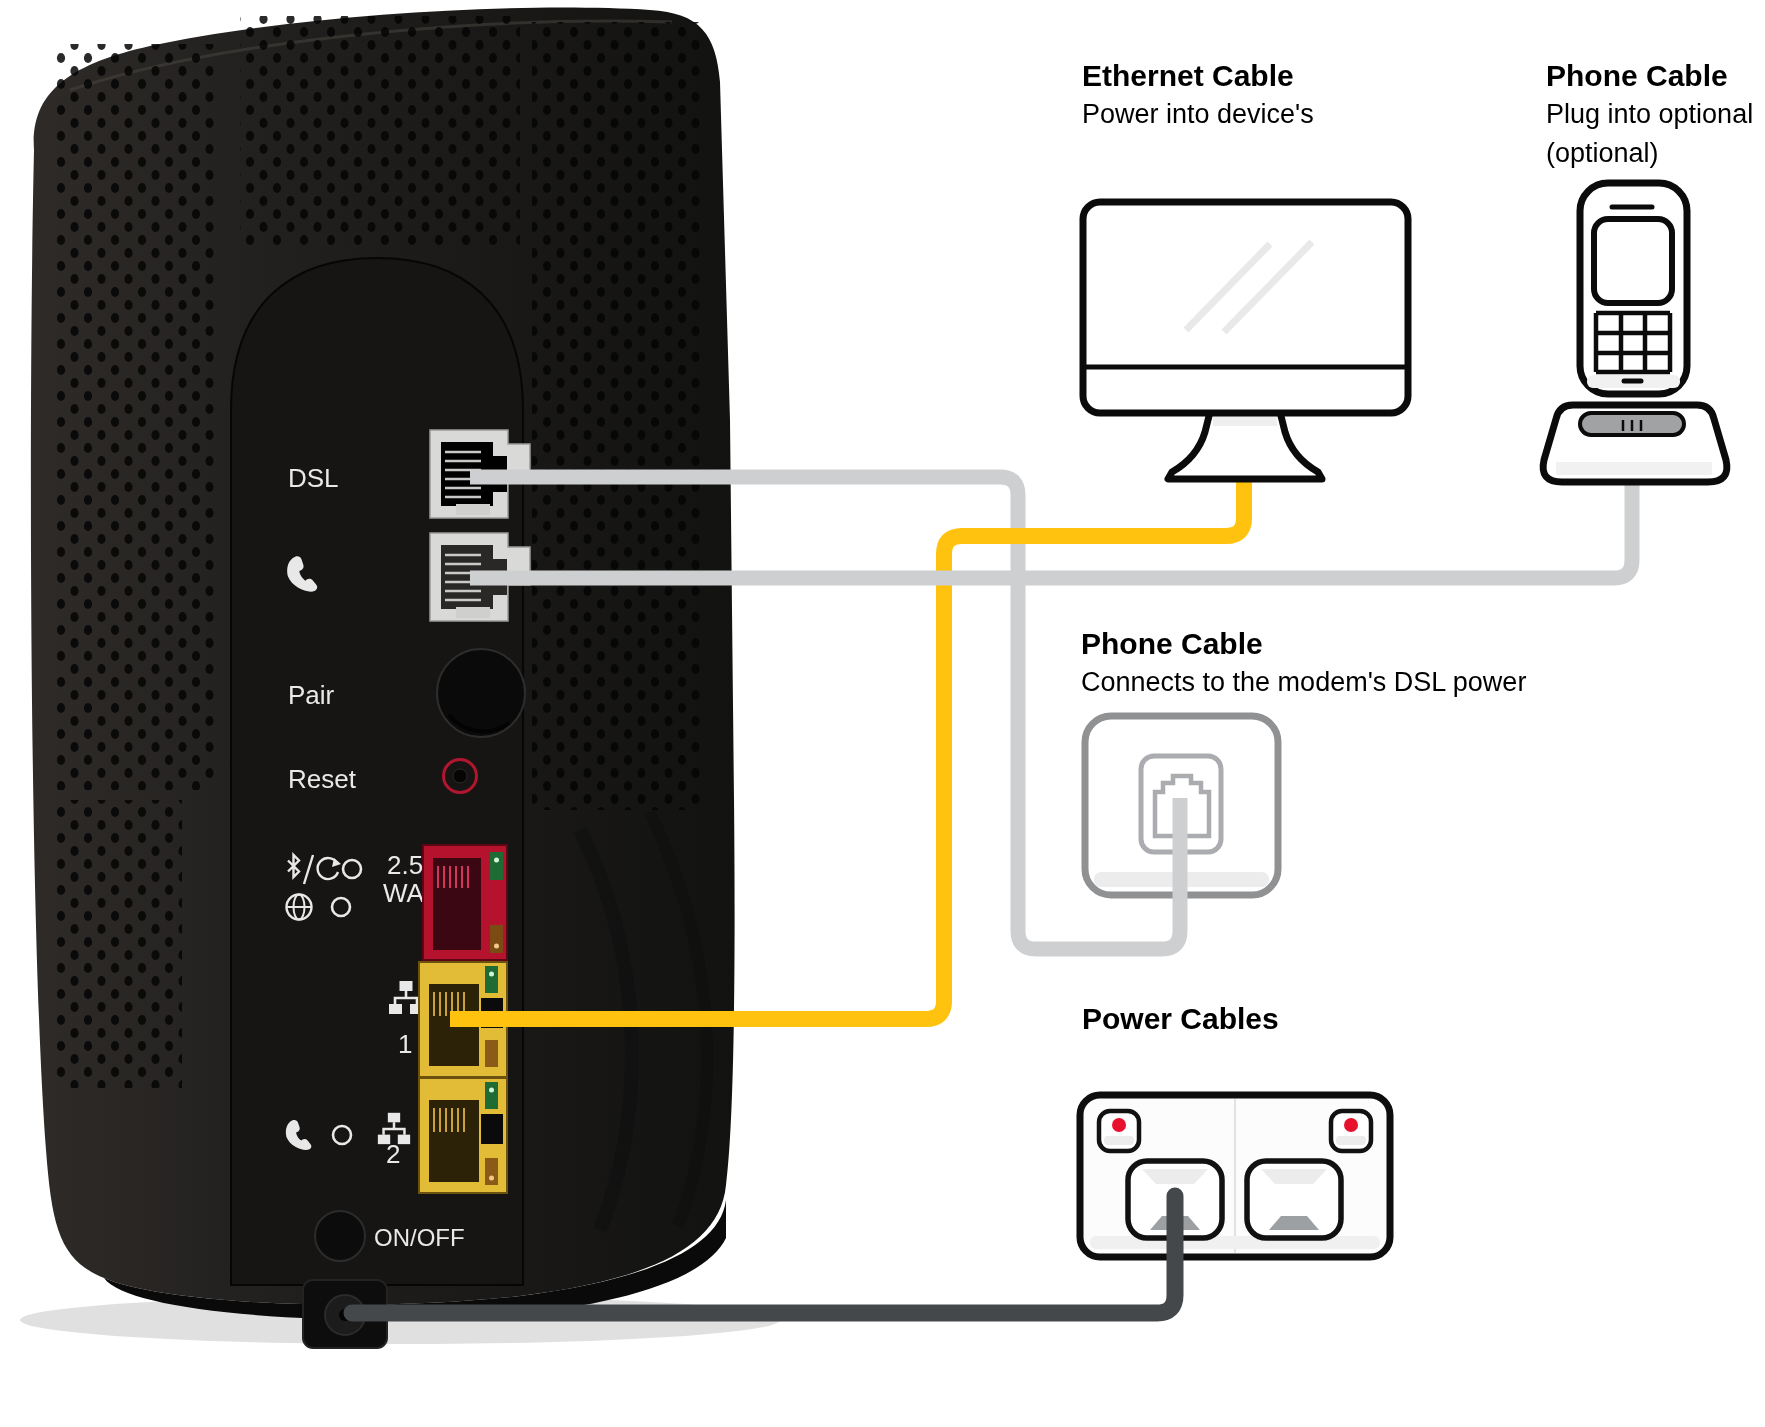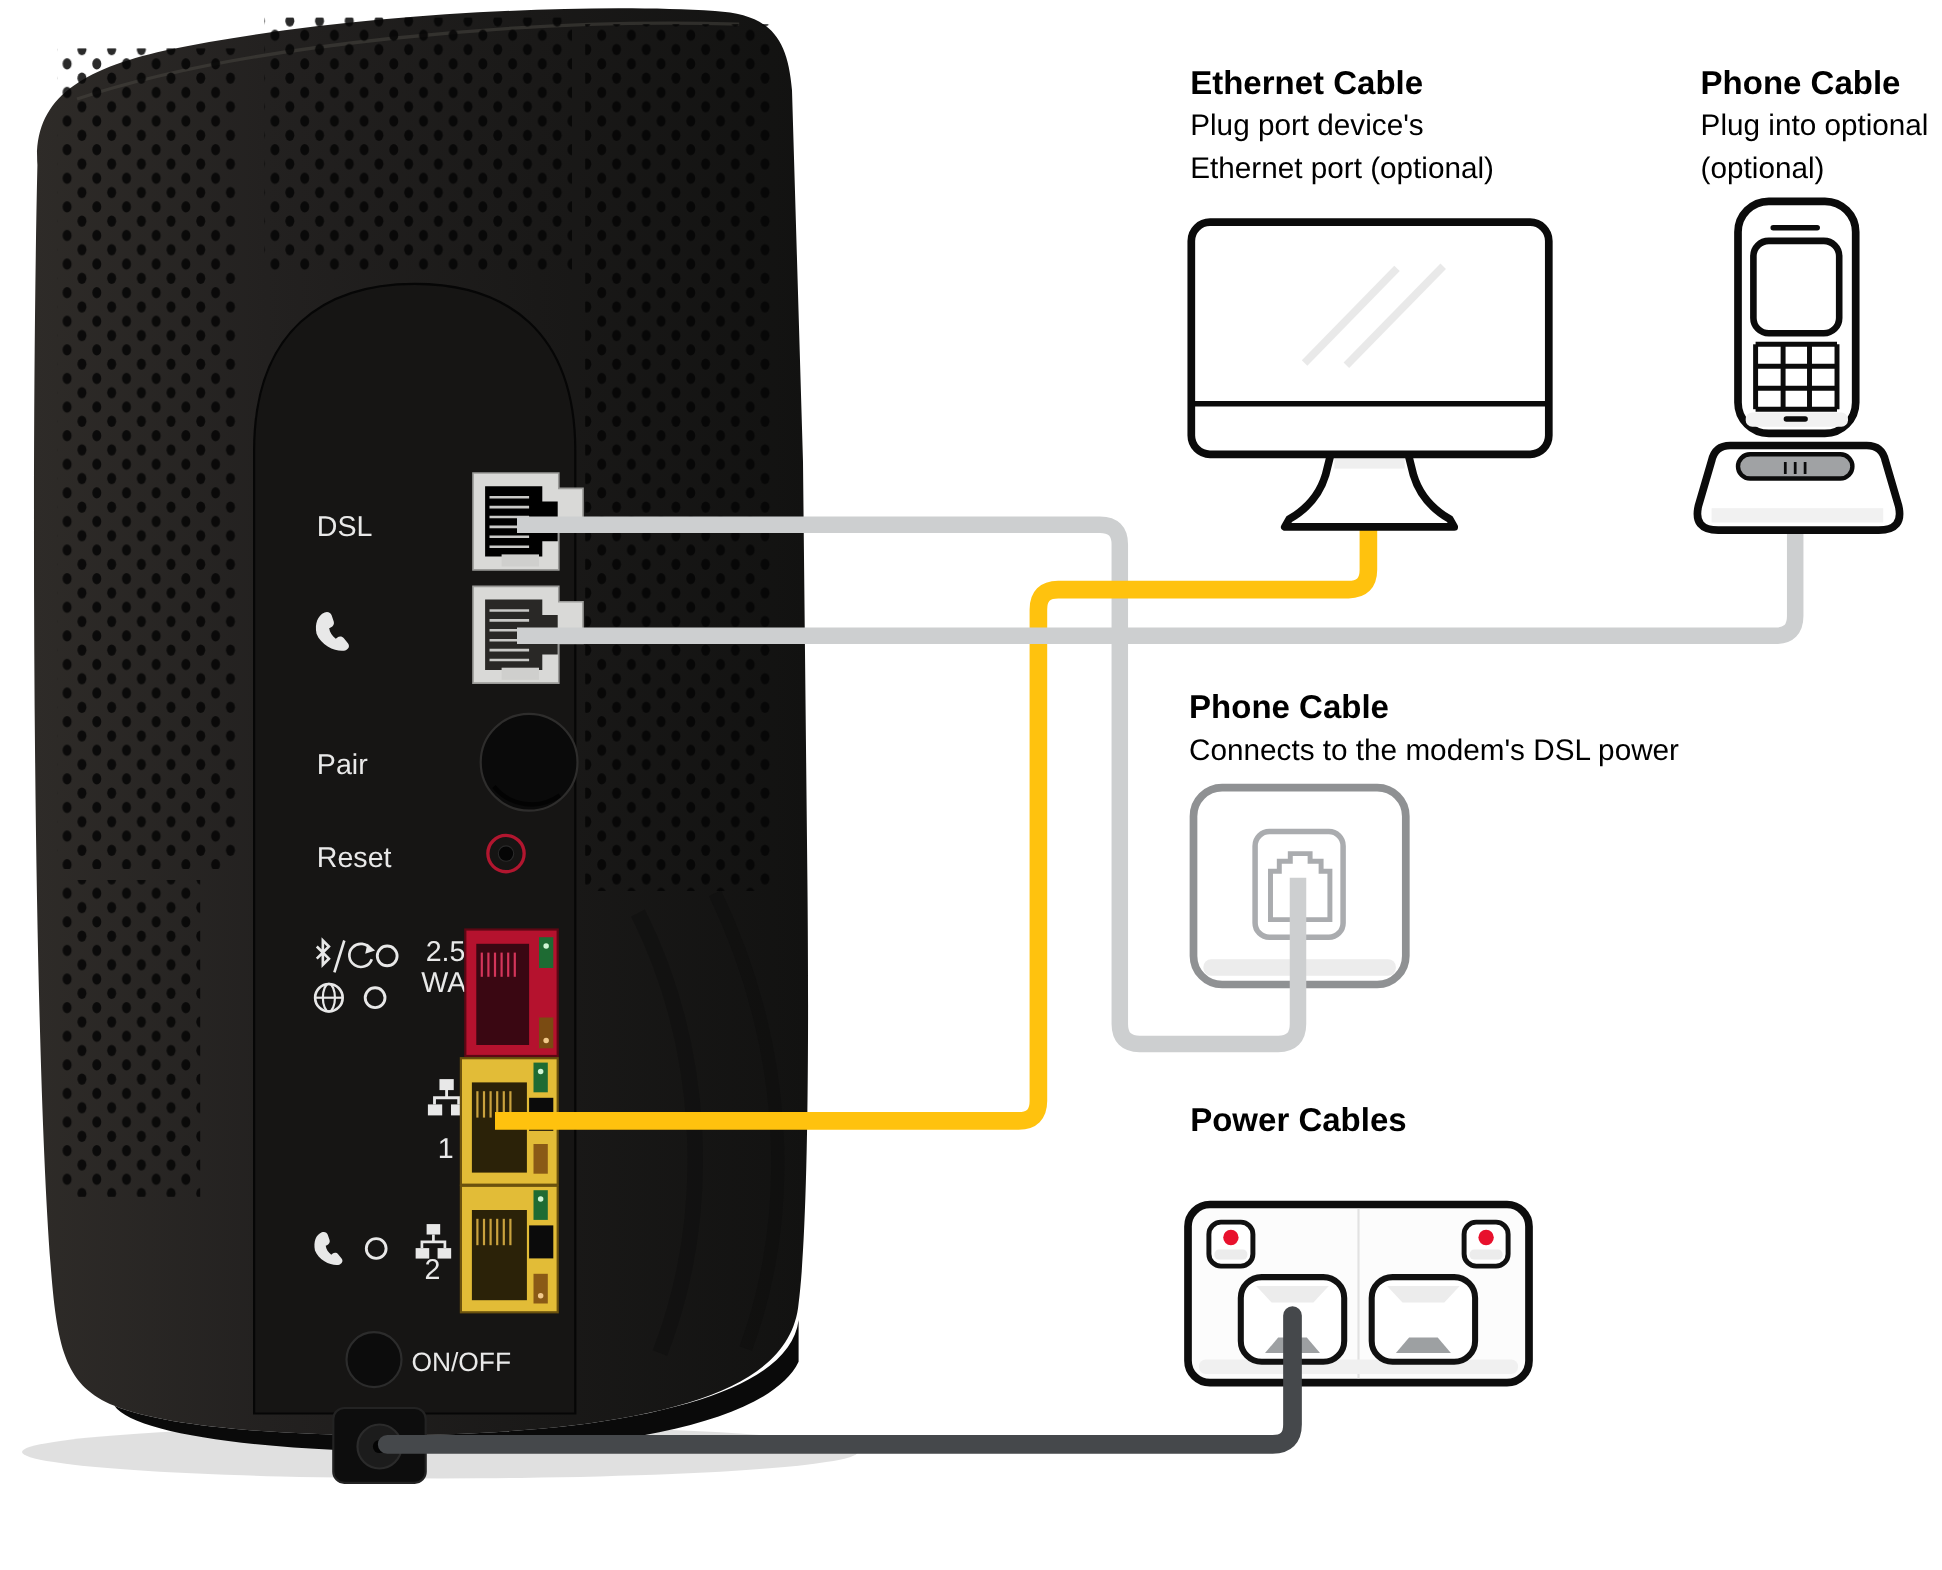--- a/index.html
+++ b/index.html
@@ -258,22 +258,21 @@
       <line x1="1645" y1="313" x2="1645" y2="372"></line>
           <line x1="1670" y1="313" x2="1670" y2="372"></line>
     </g>
     <rect x="1587" y="375" width="93" height="13" rx="6" fill="#F1F1F1"></rect>
     <line x1="1624" y1="381" x2="1641" y2="381" stroke="#0B0B0B" stroke-width="5" stroke-linecap="round"></line>
   </g>
 </svg>
 
   <div class="ann" style="left:1058px;top:56px;margin-left:24px;">
     <div class="ann-title">Ethernet Cable</div>
-    <div>Plug port device's</div>
-    <div>Ethernet port (optional)</div>
+    <div>Power into device's</div>
   </div>
 
   <div class="ann" style="left:1546px;top:56px;">
     <div class="ann-title">Phone Cable</div>
     <div>Plug into optional</div>
     <div>(optional)</div>
   </div>
 
   <div class="ann" style="left:1081px;top:624px;">
     <div class="ann-title">Phone Cable</div>

